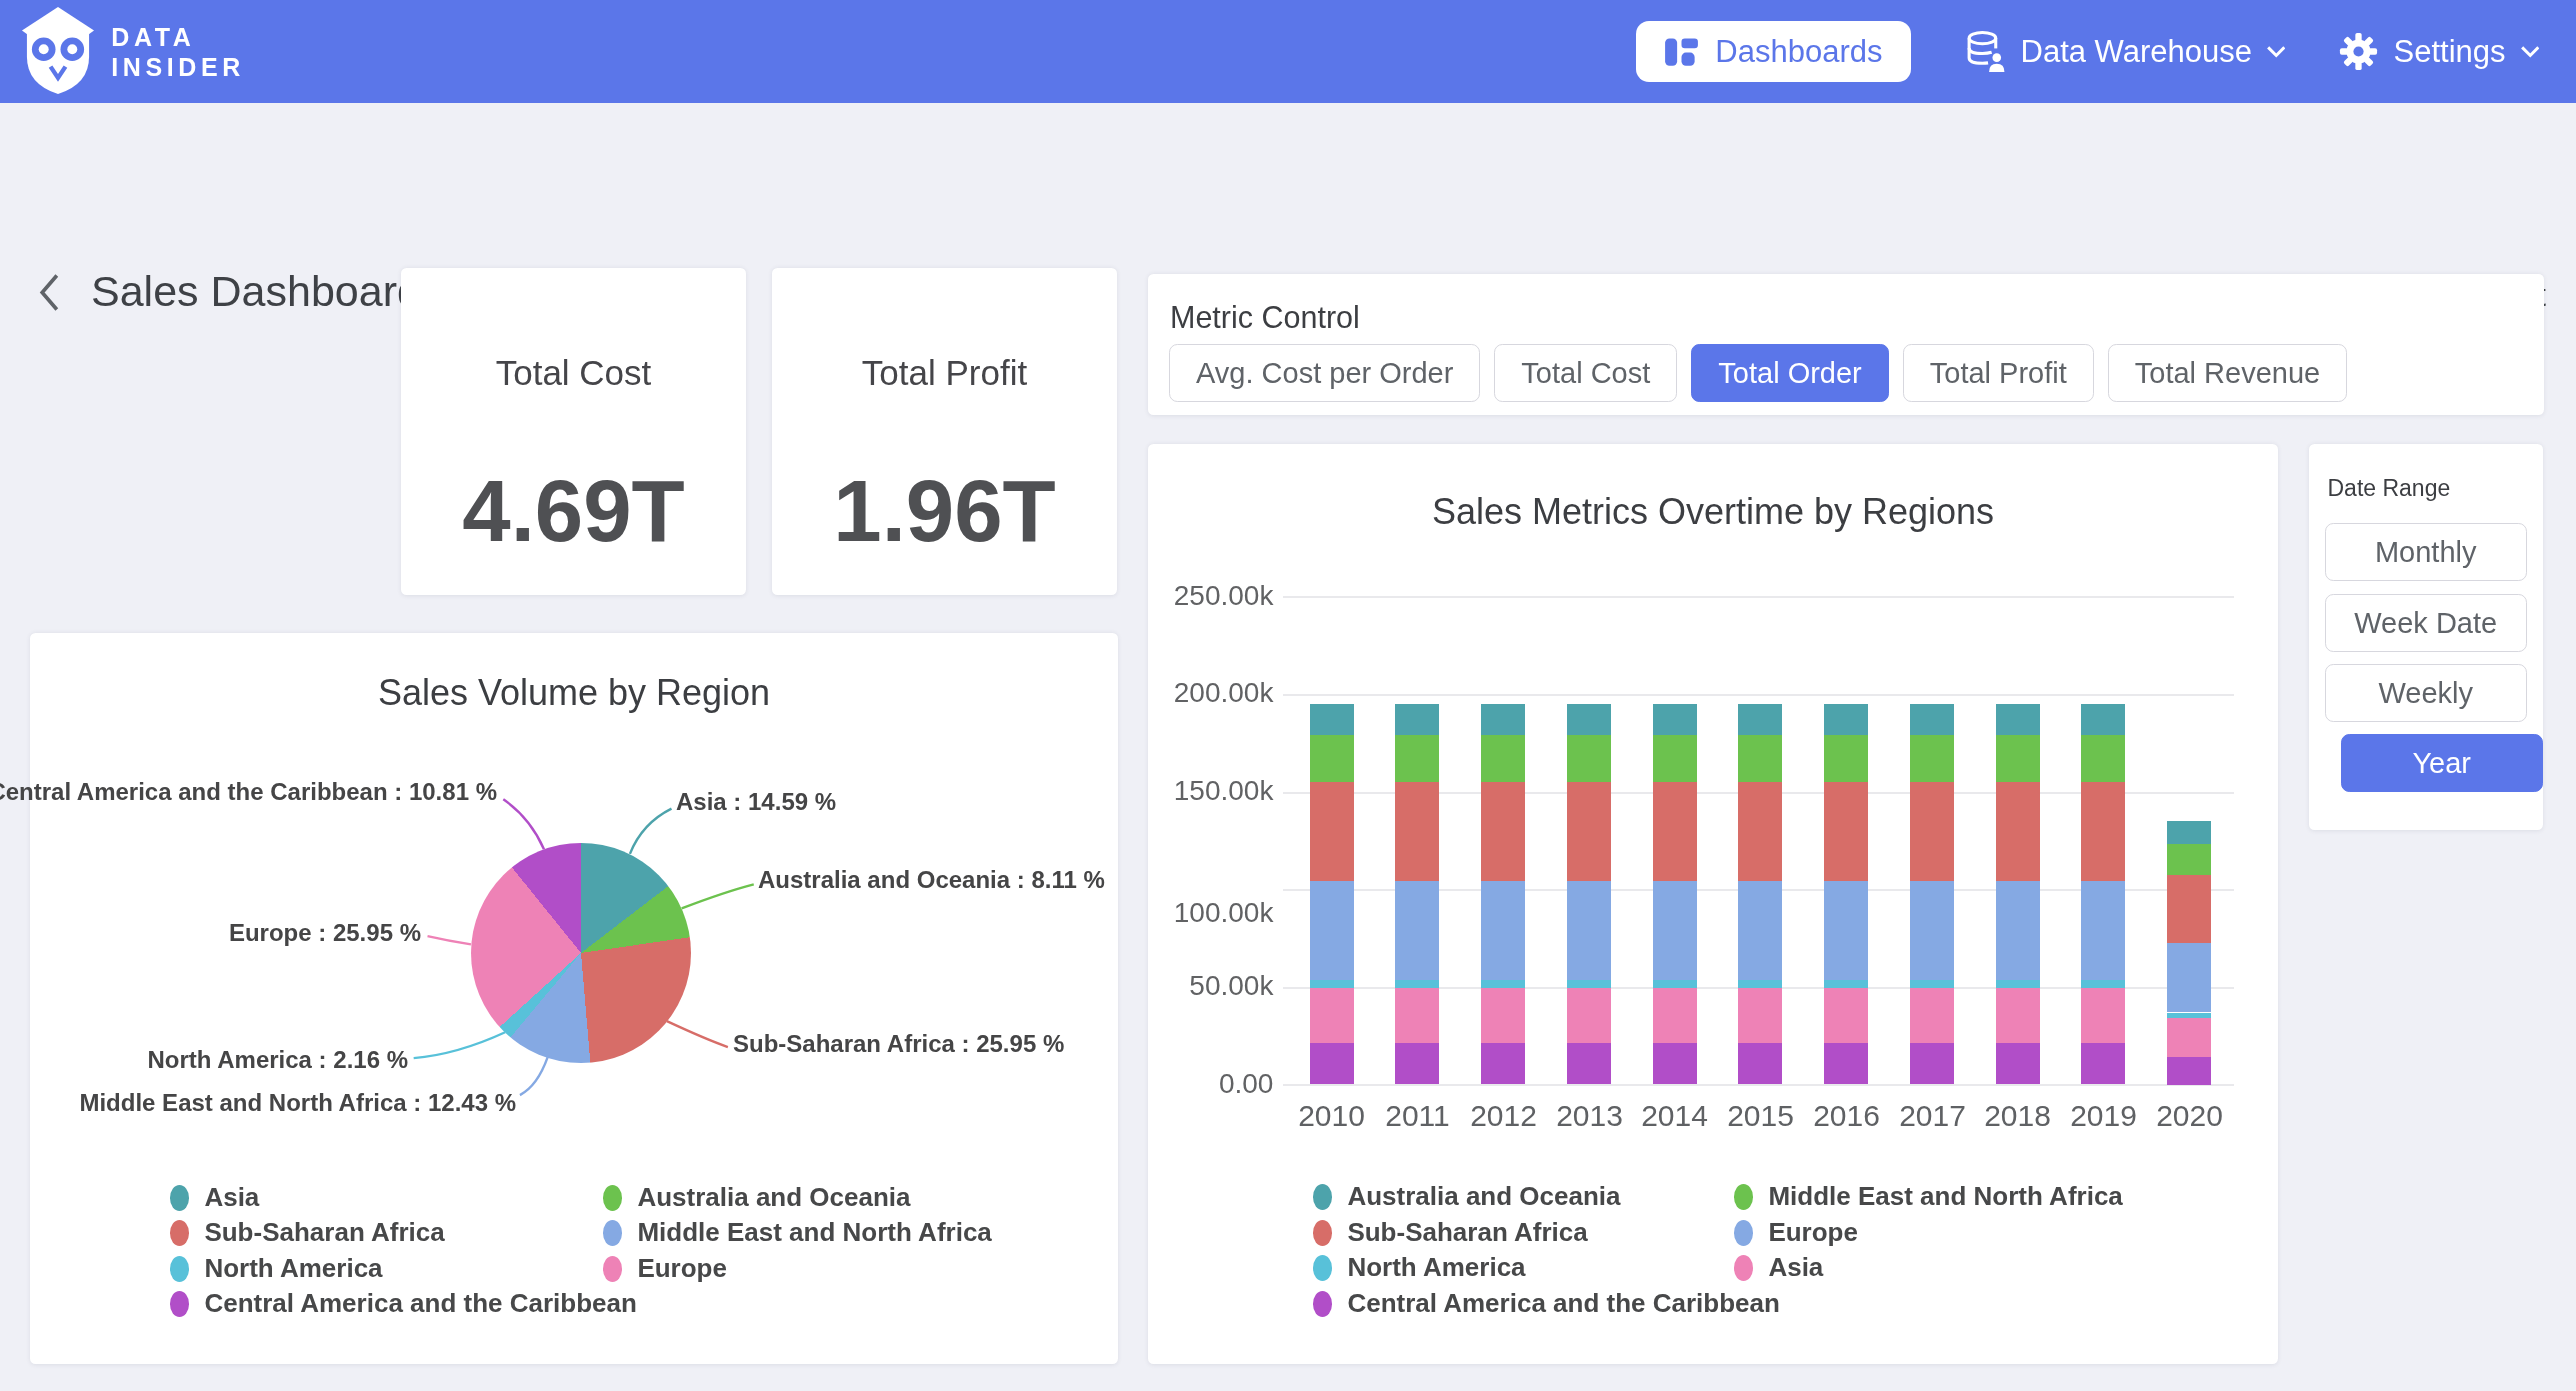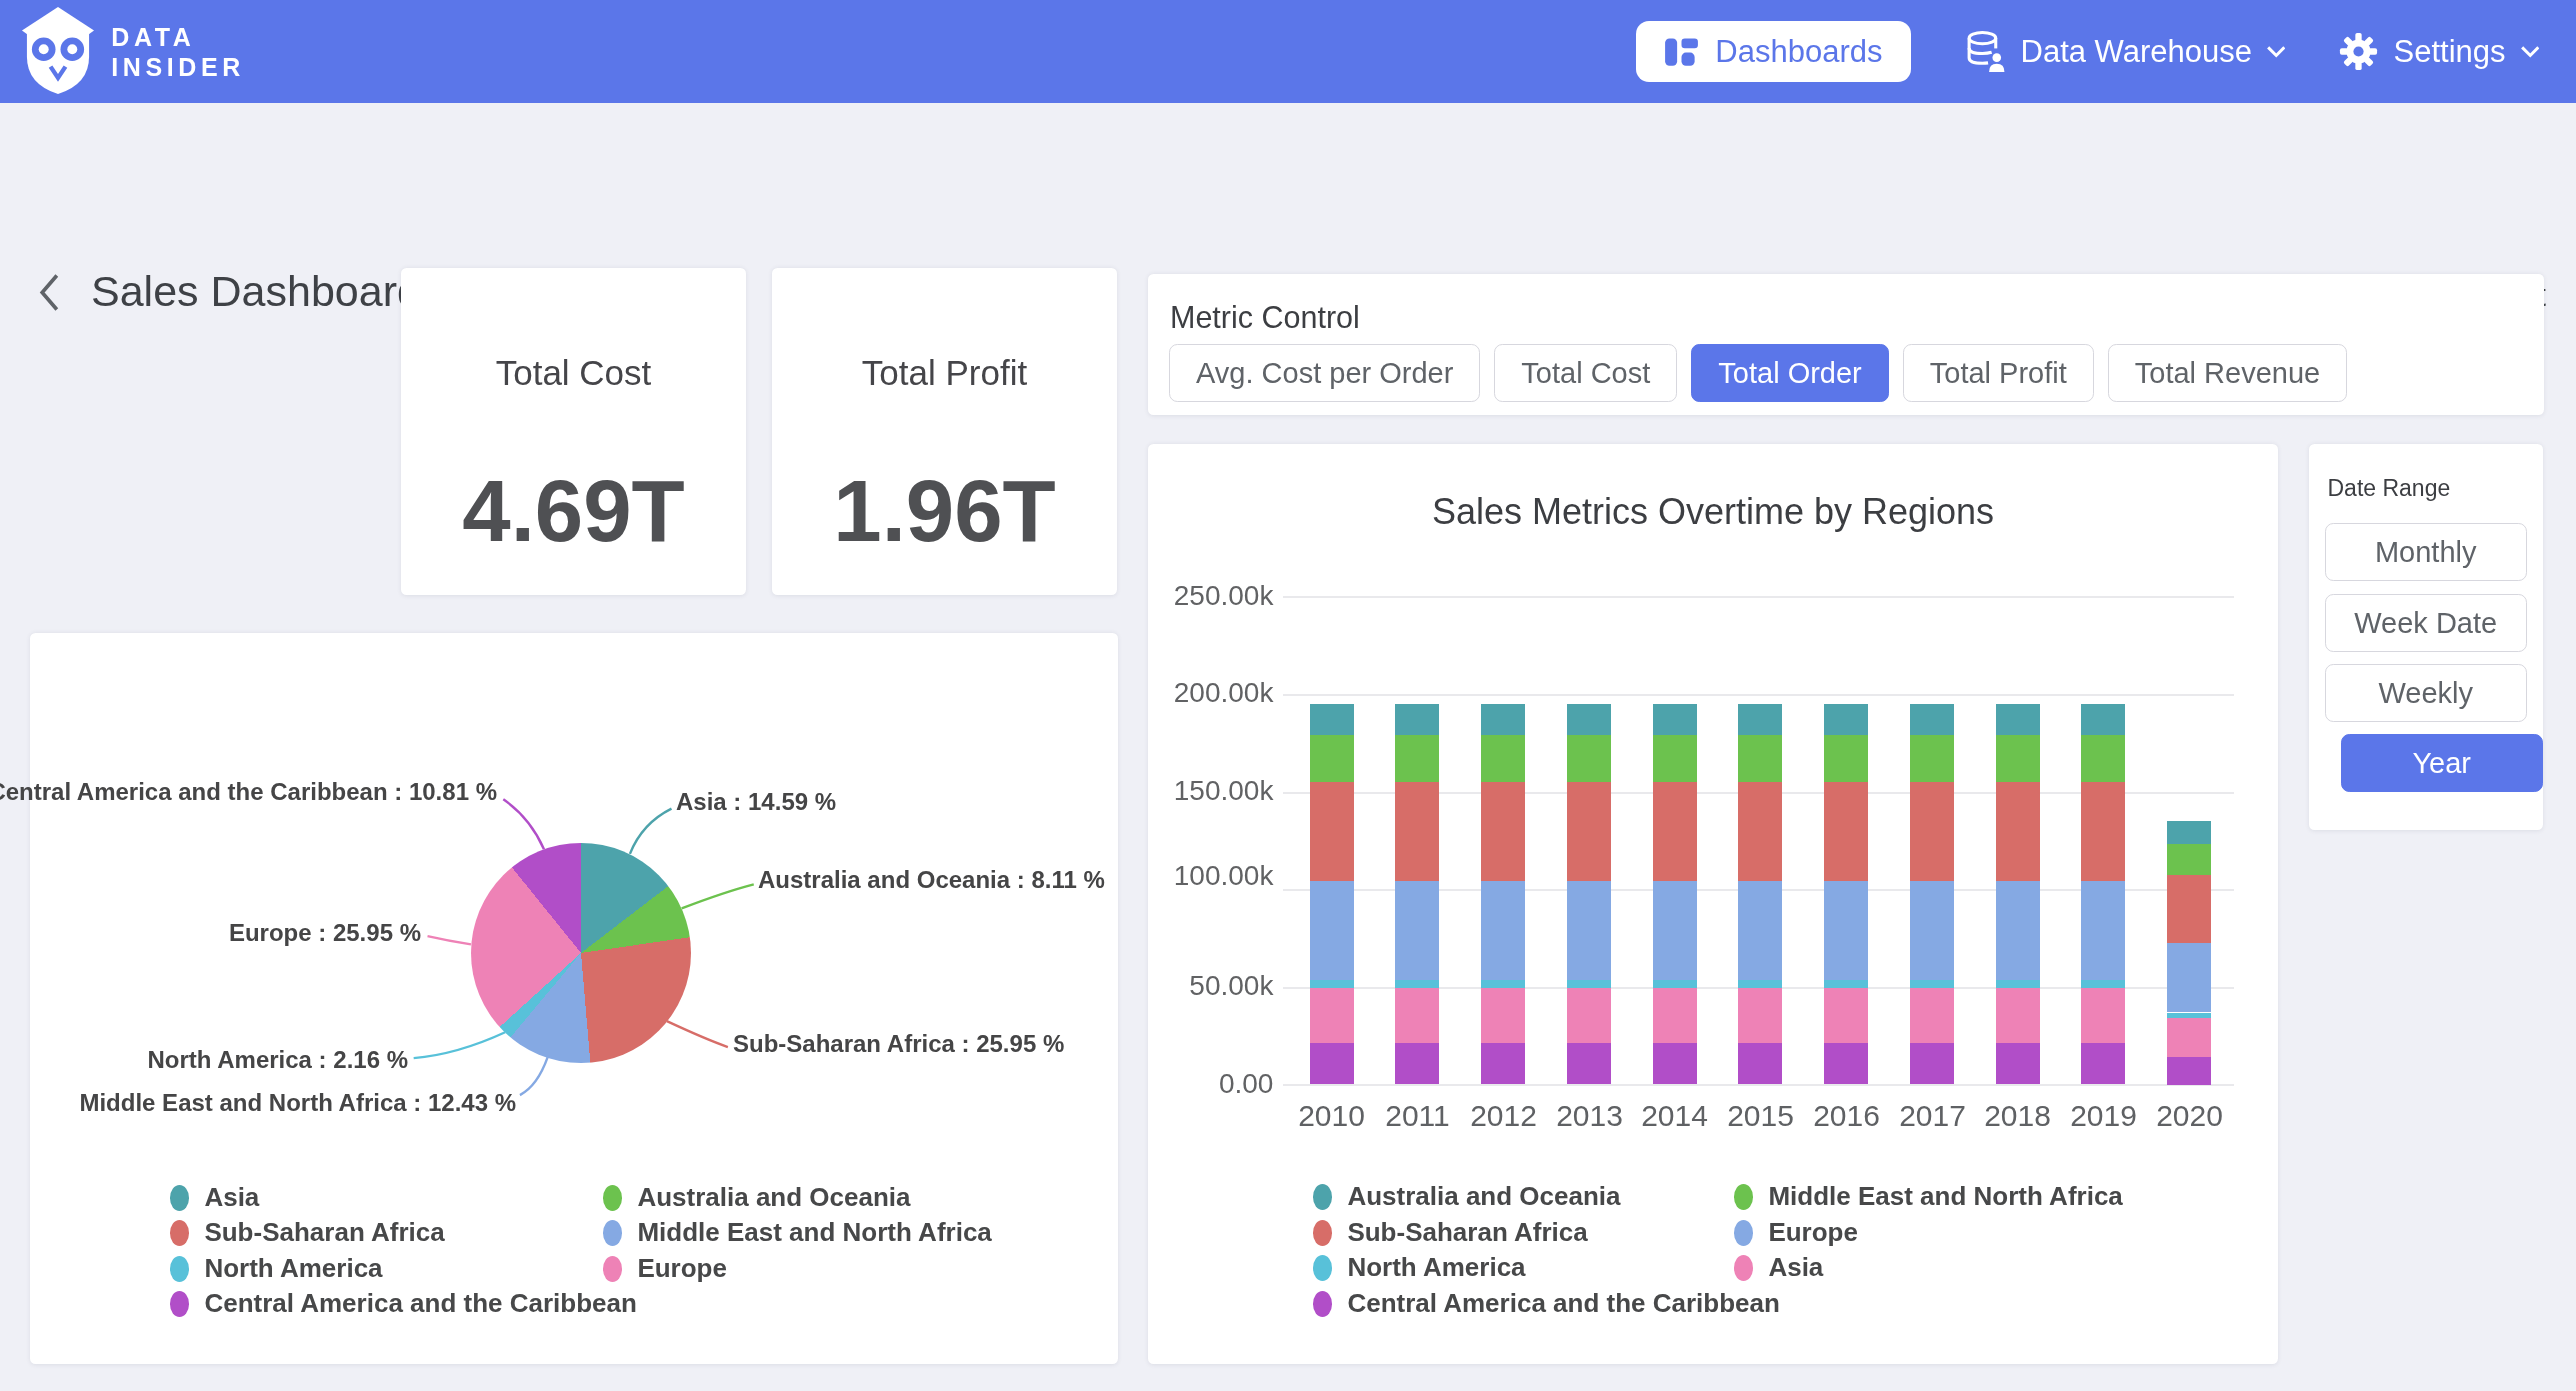--- a/index.html
+++ b/index.html
@@ -206,20 +206,21 @@
     <div class="mc-buttons" id="metric-buttons">
         <div class="btn">Avg. Cost per Order</div>
         <div class="btn">Total Cost</div>
         <div class="btn selected">Total Order</div>
         <div class="btn">Total Profit</div>
         <div class="btn">Total Revenue</div>
       </div>
   </div>
 
   <div class="card" id="pie-card" style="left:30px; top:633px; width:1088px; height:731px;">
+    <div class="card-title" style="top:39px;">Sales Volume by Region</div>
     <div id="pie-disc" style="left: 441px; top: 210px; width: 220px; height: 220px; background: conic-gradient(rgb(77, 163, 171) 0%, rgb(77, 163, 171) 14.59%, rgb(108, 194, 78) 14.59%, rgb(108, 194, 78) 22.7%, rgb(215, 109, 104) 22.7%, rgb(215, 109, 104) 48.65%, rgb(133, 169, 227) 48.65%, rgb(133, 169, 227) 61.08%, rgb(88, 193, 217) 61.08%, rgb(88, 193, 217) 63.24%, rgb(238, 130, 182) 63.24%, rgb(238, 130, 182) 89.19%, rgb(177, 78, 200) 89.19%, rgb(177, 78, 200) 100%);"></div>
     <svg id="pie-lines" width="1088" height="731" viewBox="0 0 1177 791">
         <path d="M649,239 Q662,206 694,190" fill="none" stroke="#4DA3AB" stroke-width="2.6"></path>
         <path d="M705,298 Q752,280 783,272" fill="none" stroke="#6CC24E" stroke-width="2.6"></path>
         <path d="M689,420 Q732,440 755,448" fill="none" stroke="#D76D68" stroke-width="2.6"></path>
         <path d="M560,459 Q549,490 530,500" fill="none" stroke="#85A9E3" stroke-width="2.6"></path>
         <path d="M514,432 Q462,456 415,460" fill="none" stroke="#58C1D9" stroke-width="2.6"></path>
         <path d="M477,337 Q452,333 430,328" fill="none" stroke="#EE82B6" stroke-width="2.6"></path>
         <path d="M556,234 Q541,200 512,180" fill="none" stroke="#B14EC8" stroke-width="2.6"></path>
       </svg>
@@ -267,21 +268,21 @@
   <div class="card" id="bar-card" style="left:1148px; top:444px; width:1130px; height:920px;">
     <div class="card-title" style="top:47px;">Sales Metrics Overtime by Regions</div>
     <div id="bar-plot">
         <div class="gridline" style="left: 135px; top: 152px; width: 951px;"></div>
         <div class="ytick" style="left: 7.4px; top: 136px;">250.00k</div>
         <div class="gridline" style="left: 135px; top: 250px; width: 951px;"></div>
         <div class="ytick" style="left: 7.4px; top: 233px;">200.00k</div>
         <div class="gridline" style="left: 135px; top: 348px; width: 951px;"></div>
         <div class="ytick" style="left: 7.4px; top: 331px;">150.00k</div>
         <div class="gridline" style="left: 135px; top: 445px; width: 951px;"></div>
-        <div class="ytick" style="left: 7.4px; top: 416px;">100.00k</div>
+        <div class="ytick" style="left: 7.4px; top: 453px;">100.00k</div>
         <div class="gridline" style="left: 135px; top: 543px; width: 951px;"></div>
         <div class="ytick" style="left: 7.4px; top: 526px;">50.00k</div>
         <div class="gridline" style="left: 135px; top: 640px; width: 951px;"></div>
         <div class="ytick" style="left: 7.4px; top: 624px;">0.00</div>
         <div class="bar-seg" title="Central America and the Caribbean — 2010" style="left: 162px; top: 599px; width: 44px; height: 41px; background: rgb(177, 78, 200);"></div>
         <div class="bar-seg" title="Asia — 2010" style="left: 162px; top: 544px; width: 44px; height: 55px; background: rgb(238, 130, 182);"></div>
         <div class="bar-seg" title="North America — 2010" style="left: 162px; top: 536px; width: 44px; height: 8.2px; background: rgb(88, 193, 217);"></div>
         <div class="bar-seg" title="Europe — 2010" style="left: 162px; top: 437px; width: 44px; height: 99px; background: rgb(133, 169, 227);"></div>
         <div class="bar-seg" title="Sub-Saharan Africa — 2010" style="left: 162px; top: 338px; width: 44px; height: 99px; background: rgb(215, 109, 104);"></div>
         <div class="bar-seg" title="Middle East and North Africa — 2010" style="left: 162px; top: 291px; width: 44px; height: 47px; background: rgb(108, 194, 78);"></div>

